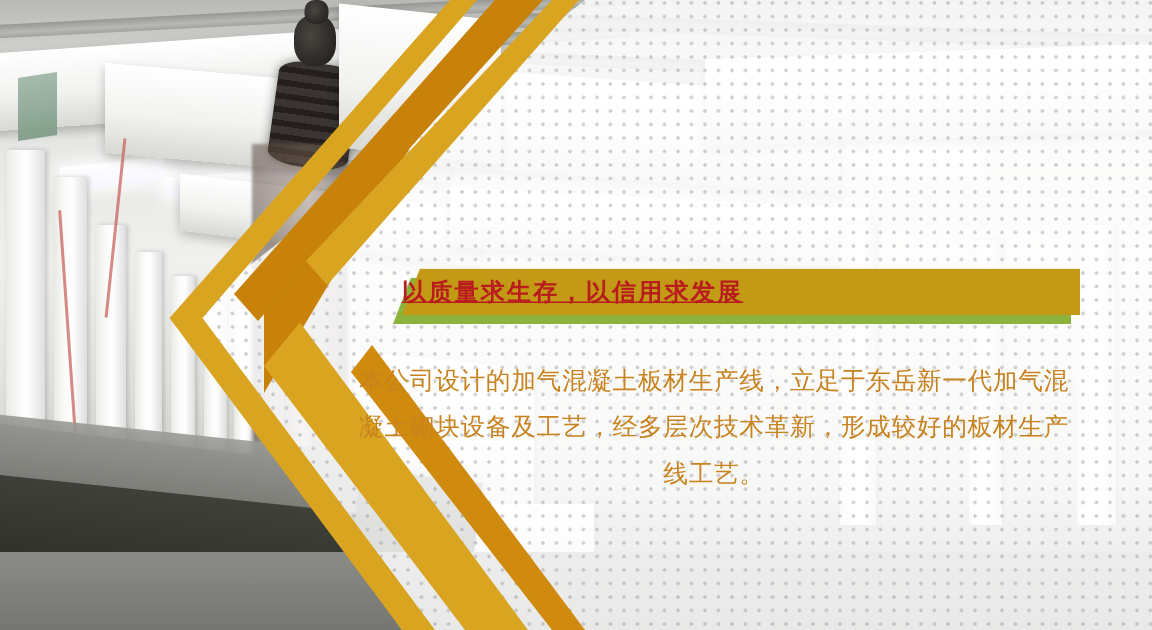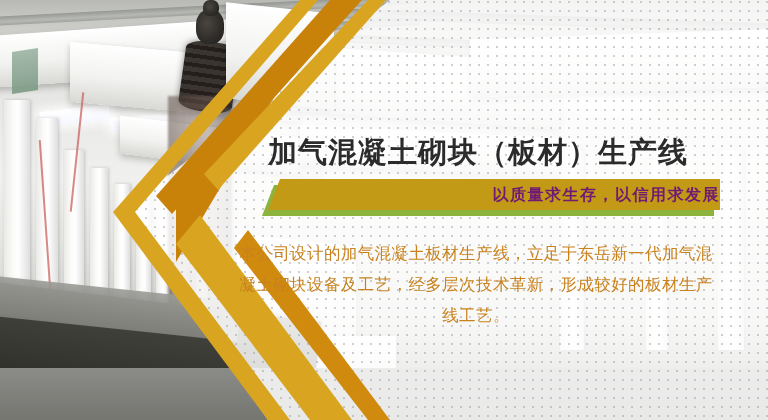--- a/index.html
+++ b/index.html
@@ -142,25 +142,26 @@
     width: 452px; height: 31px;
     background: #c39a16;
     -webkit-clip-path: polygon(12px 0, 452px 0, 452px 31px, 0 31px);
     clip-path: polygon(12px 0, 452px 0, 452px 31px, 0 31px);
   }
   .sub-text {
     position: absolute;
     left: 6px; top: 1px;
     width: 452px; height: 31px;
     line-height: 31px;
-    text-align: right;
-    color: #701a75;
+    text-align: left;
+    color: #b91c1c;
     font-size: 16px;
     font-weight: bold;
     letter-spacing: 1.5px;
+    text-decoration: underline;
   }
 
   .body-text {
     position: absolute;
     left: 4px;
     top: 238px;
     width: 488px;
     color: #c8821e;
     font-size: 16.5px;
     line-height: 31px;
@@ -248,21 +249,20 @@
       <path d="M 310,420 L 352,420 L 200,215 L 176,244 Z" fill="#d9a521"></path>
 
       <path d="M 368,0 L 386,0 L 218,190 L 204,174 Z" fill="#d9a521"></path>
 
       <path d="M 368,420 L 390,420 L 248,230 L 234,248 Z" fill="#d08a0e"></path>
     </svg>
   </div>
 
   <div class="content">
 
-    <div class="title">加气混凝土砌块（板材）生产线</div>
 
     <div class="subtitle-wrap">
       <div class="sub-green"></div>
       <div class="sub-gold"></div>
       <div class="sub-text">以质量求生存，以信用求发展</div>
     </div>
 
     <div class="body-text">本公司设计的加气混凝土板材生产线，立足于东岳新一代加气混凝土砌块设备及工艺，经多层次技术革新，形成较好的板材生产线工艺。</div>
   </div>
 

